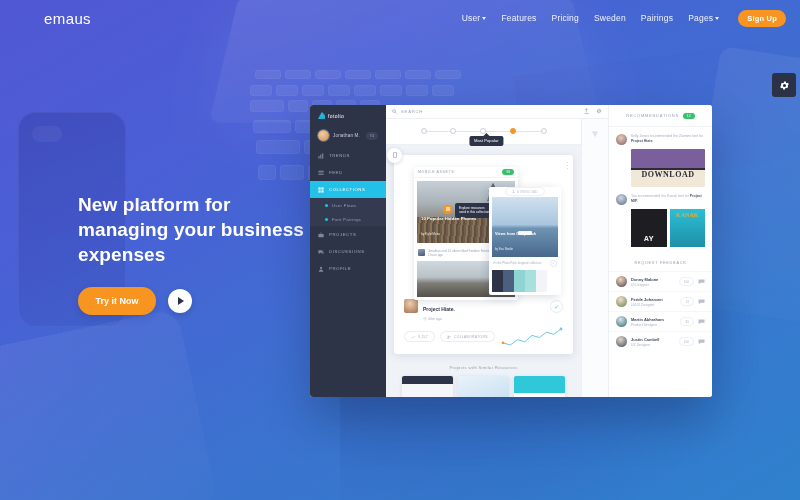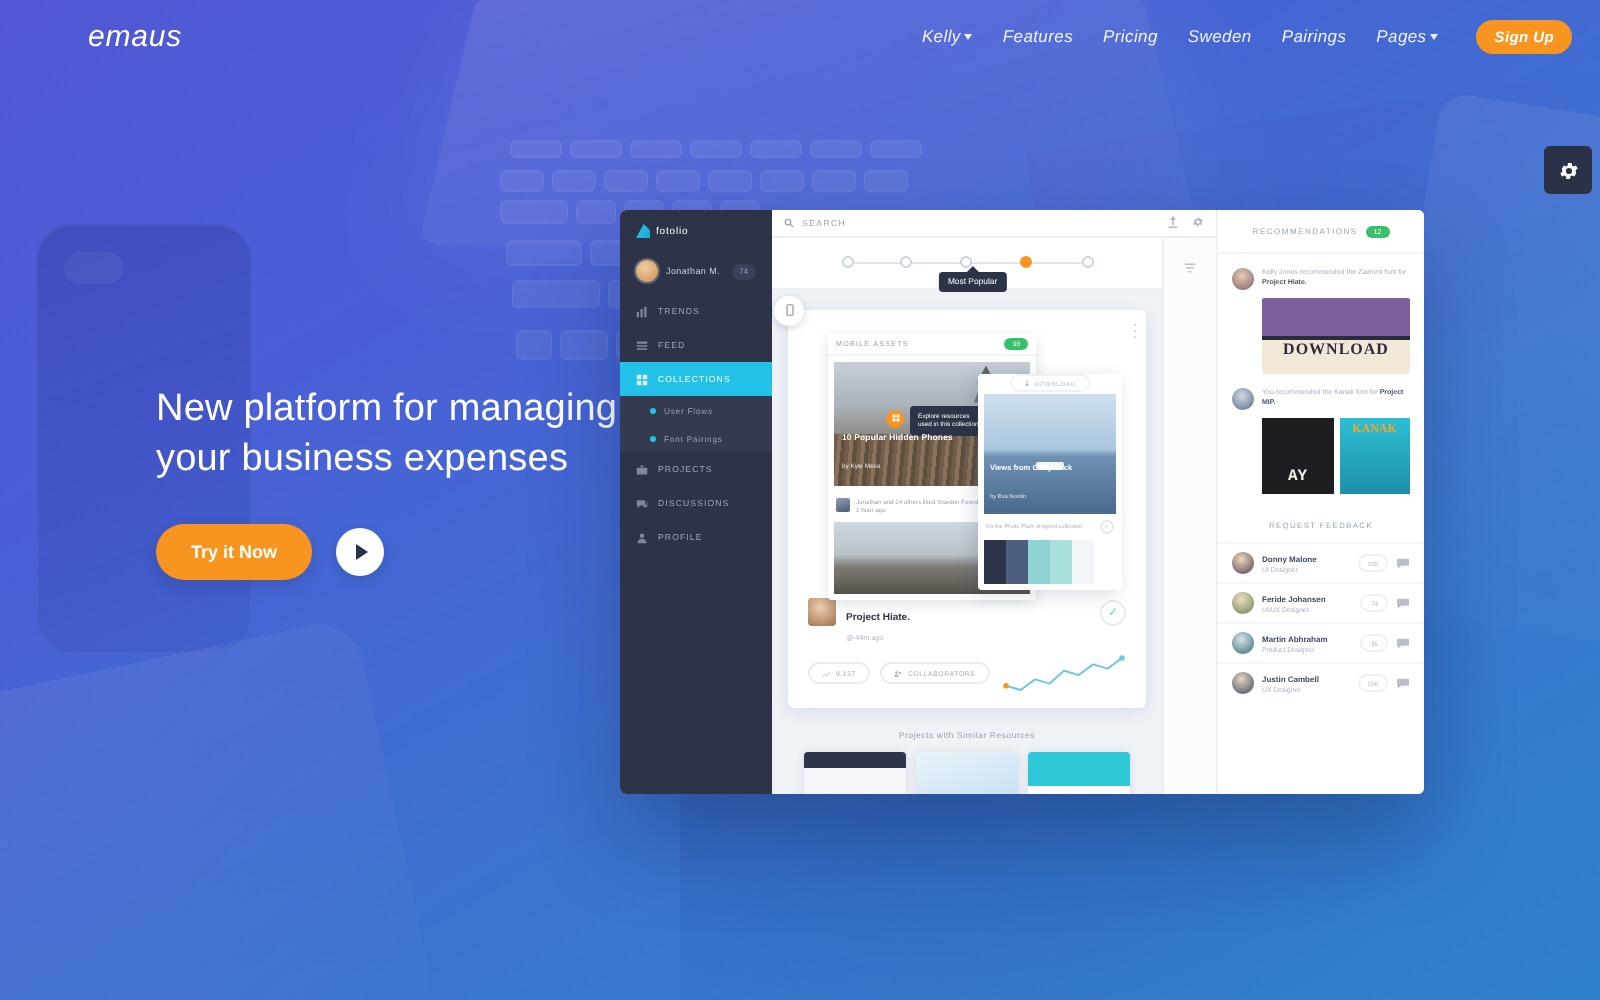--- a/index.html
+++ b/index.html
@@ -67,21 +67,20 @@
     background: linear-gradient(120deg, rgba(70,90,200,.3), rgba(70,90,200,0));
     transform: rotate(-8deg);
   }
 
   
   #topnav {
     position: absolute; left: 0; top: 0; right: 0; height: 36px;
     display: flex; align-items: center;
     padding: 0 14px 0 44px;
     z-index: 40;
-    font-style: italic;
   }
   .logo {
     color: #fff; font-size: 15px; letter-spacing: .4px; font-weight: 400;
   }
   .nav-links {
     margin-left: auto; display: flex; align-items: center; gap: 15px;
   }
   .nav-link {
     color: rgba(255,255,255,.92);
     font-size: 8.5px; letter-spacing: .2px;
@@ -98,21 +97,21 @@
     background: #f79520; color: #fff;
     font-size: 7.5px; font-weight: bold;
     border-radius: 11px; padding: 4px 9px;
     cursor: pointer; letter-spacing: .2px;
     margin-left: 4px;
   }
 
   
   #hero-copy { position: absolute; left: 78px; top: 192px; z-index: 30; width: 240px; }
   #hero-copy h1 {
-    color: #fff; font-size: 19px; line-height: 25px; font-weight: 400;
+    color: #fff; font-size: 19px; line-height: 25px; font-weight: 700;
     letter-spacing: .1px;
   }
   .cta-row { display: flex; align-items: center; gap: 12px; margin-top: 20px; }
   .btn-try {
     background: #f79520; color: #fff;
     font-size: 9px; font-weight: bold;
     padding: 9px 0; width: 78px; text-align: center;
     border-radius: 18px; cursor: pointer;
     box-shadow: 0 3px 8px rgba(0,0,0,.12);
   }
@@ -517,21 +516,21 @@
   <div class="bg-phone"></div>
   <div class="bg-phone2"></div>
   <div class="bg-tablet"></div>
   <div class="bg-shade1"></div>
 </div>
 
 <div id="topnav">
   <div class="logo">emaus</div>
   <div class="nav-links">
     <div class="nav-link">
-      <span>Kelly</span>
+      <span>User</span>
       <span class="caret"></span>
     </div>
     <div class="nav-link">Features</div>
     <div class="nav-link">Pricing</div>
     <div class="nav-link">Sweden</div>
     <div class="nav-link">Pairings</div>
     <div class="nav-link">
       <span>Pages</span>
       <span class="caret"></span>
     </div>

